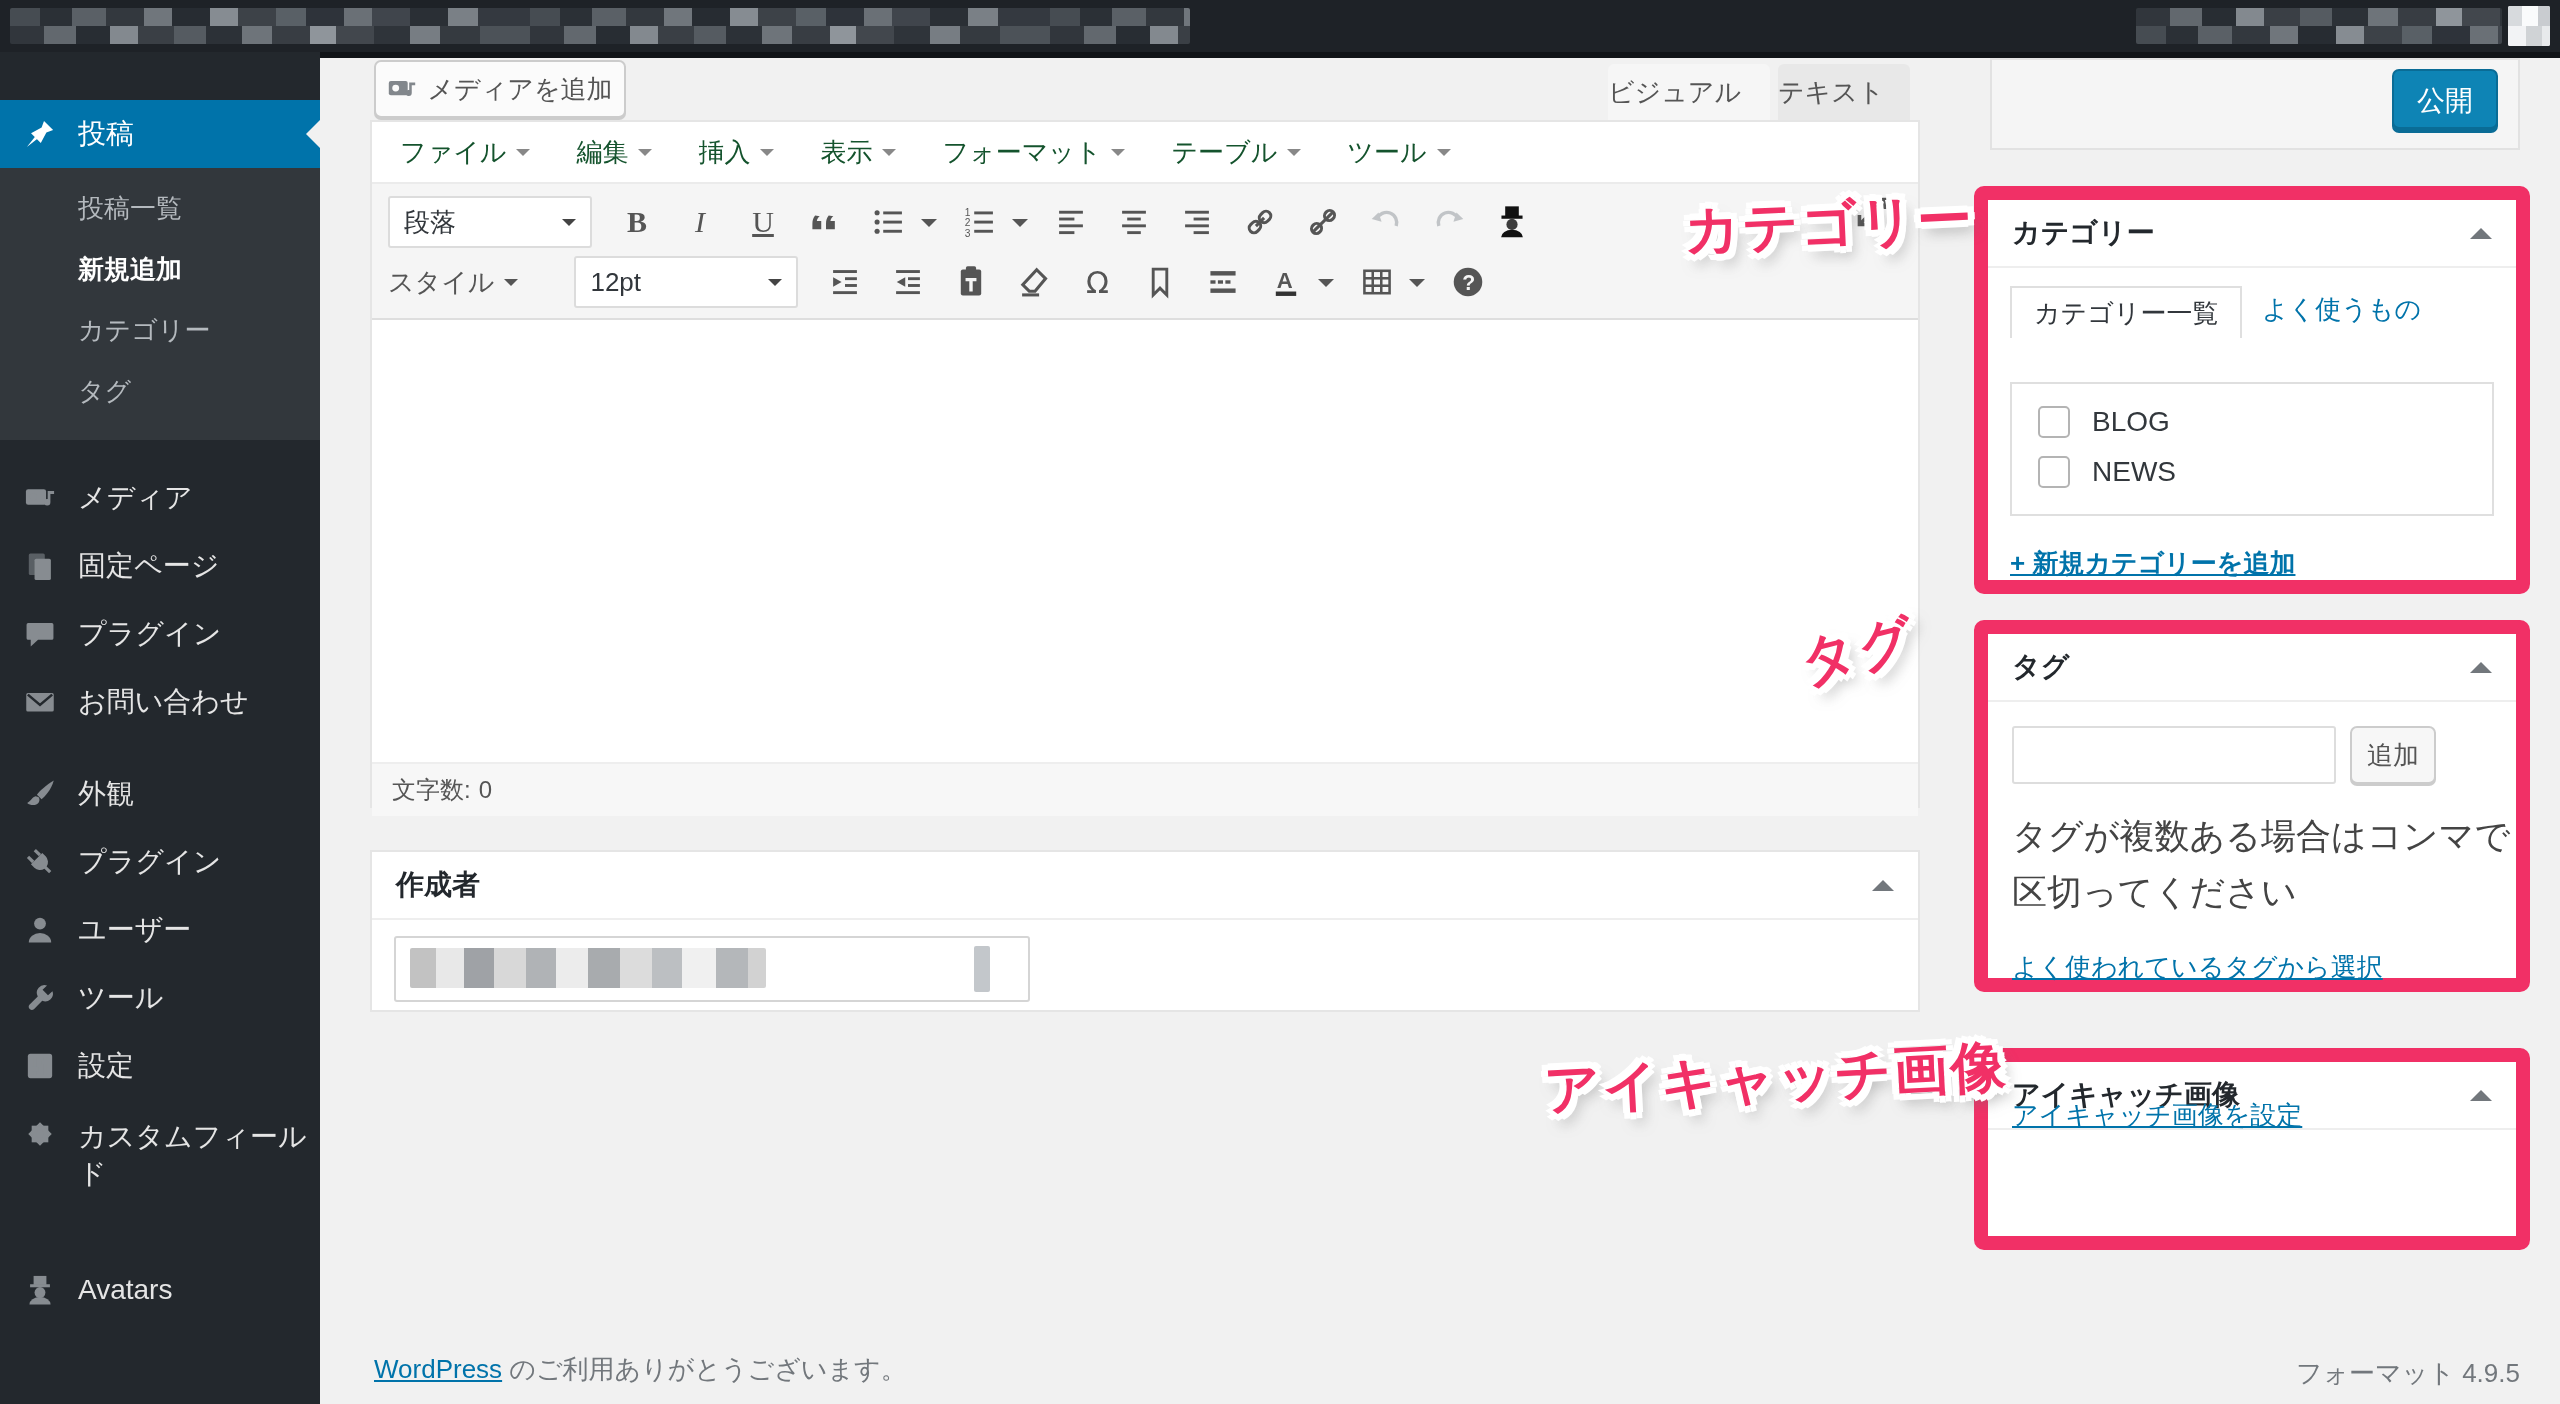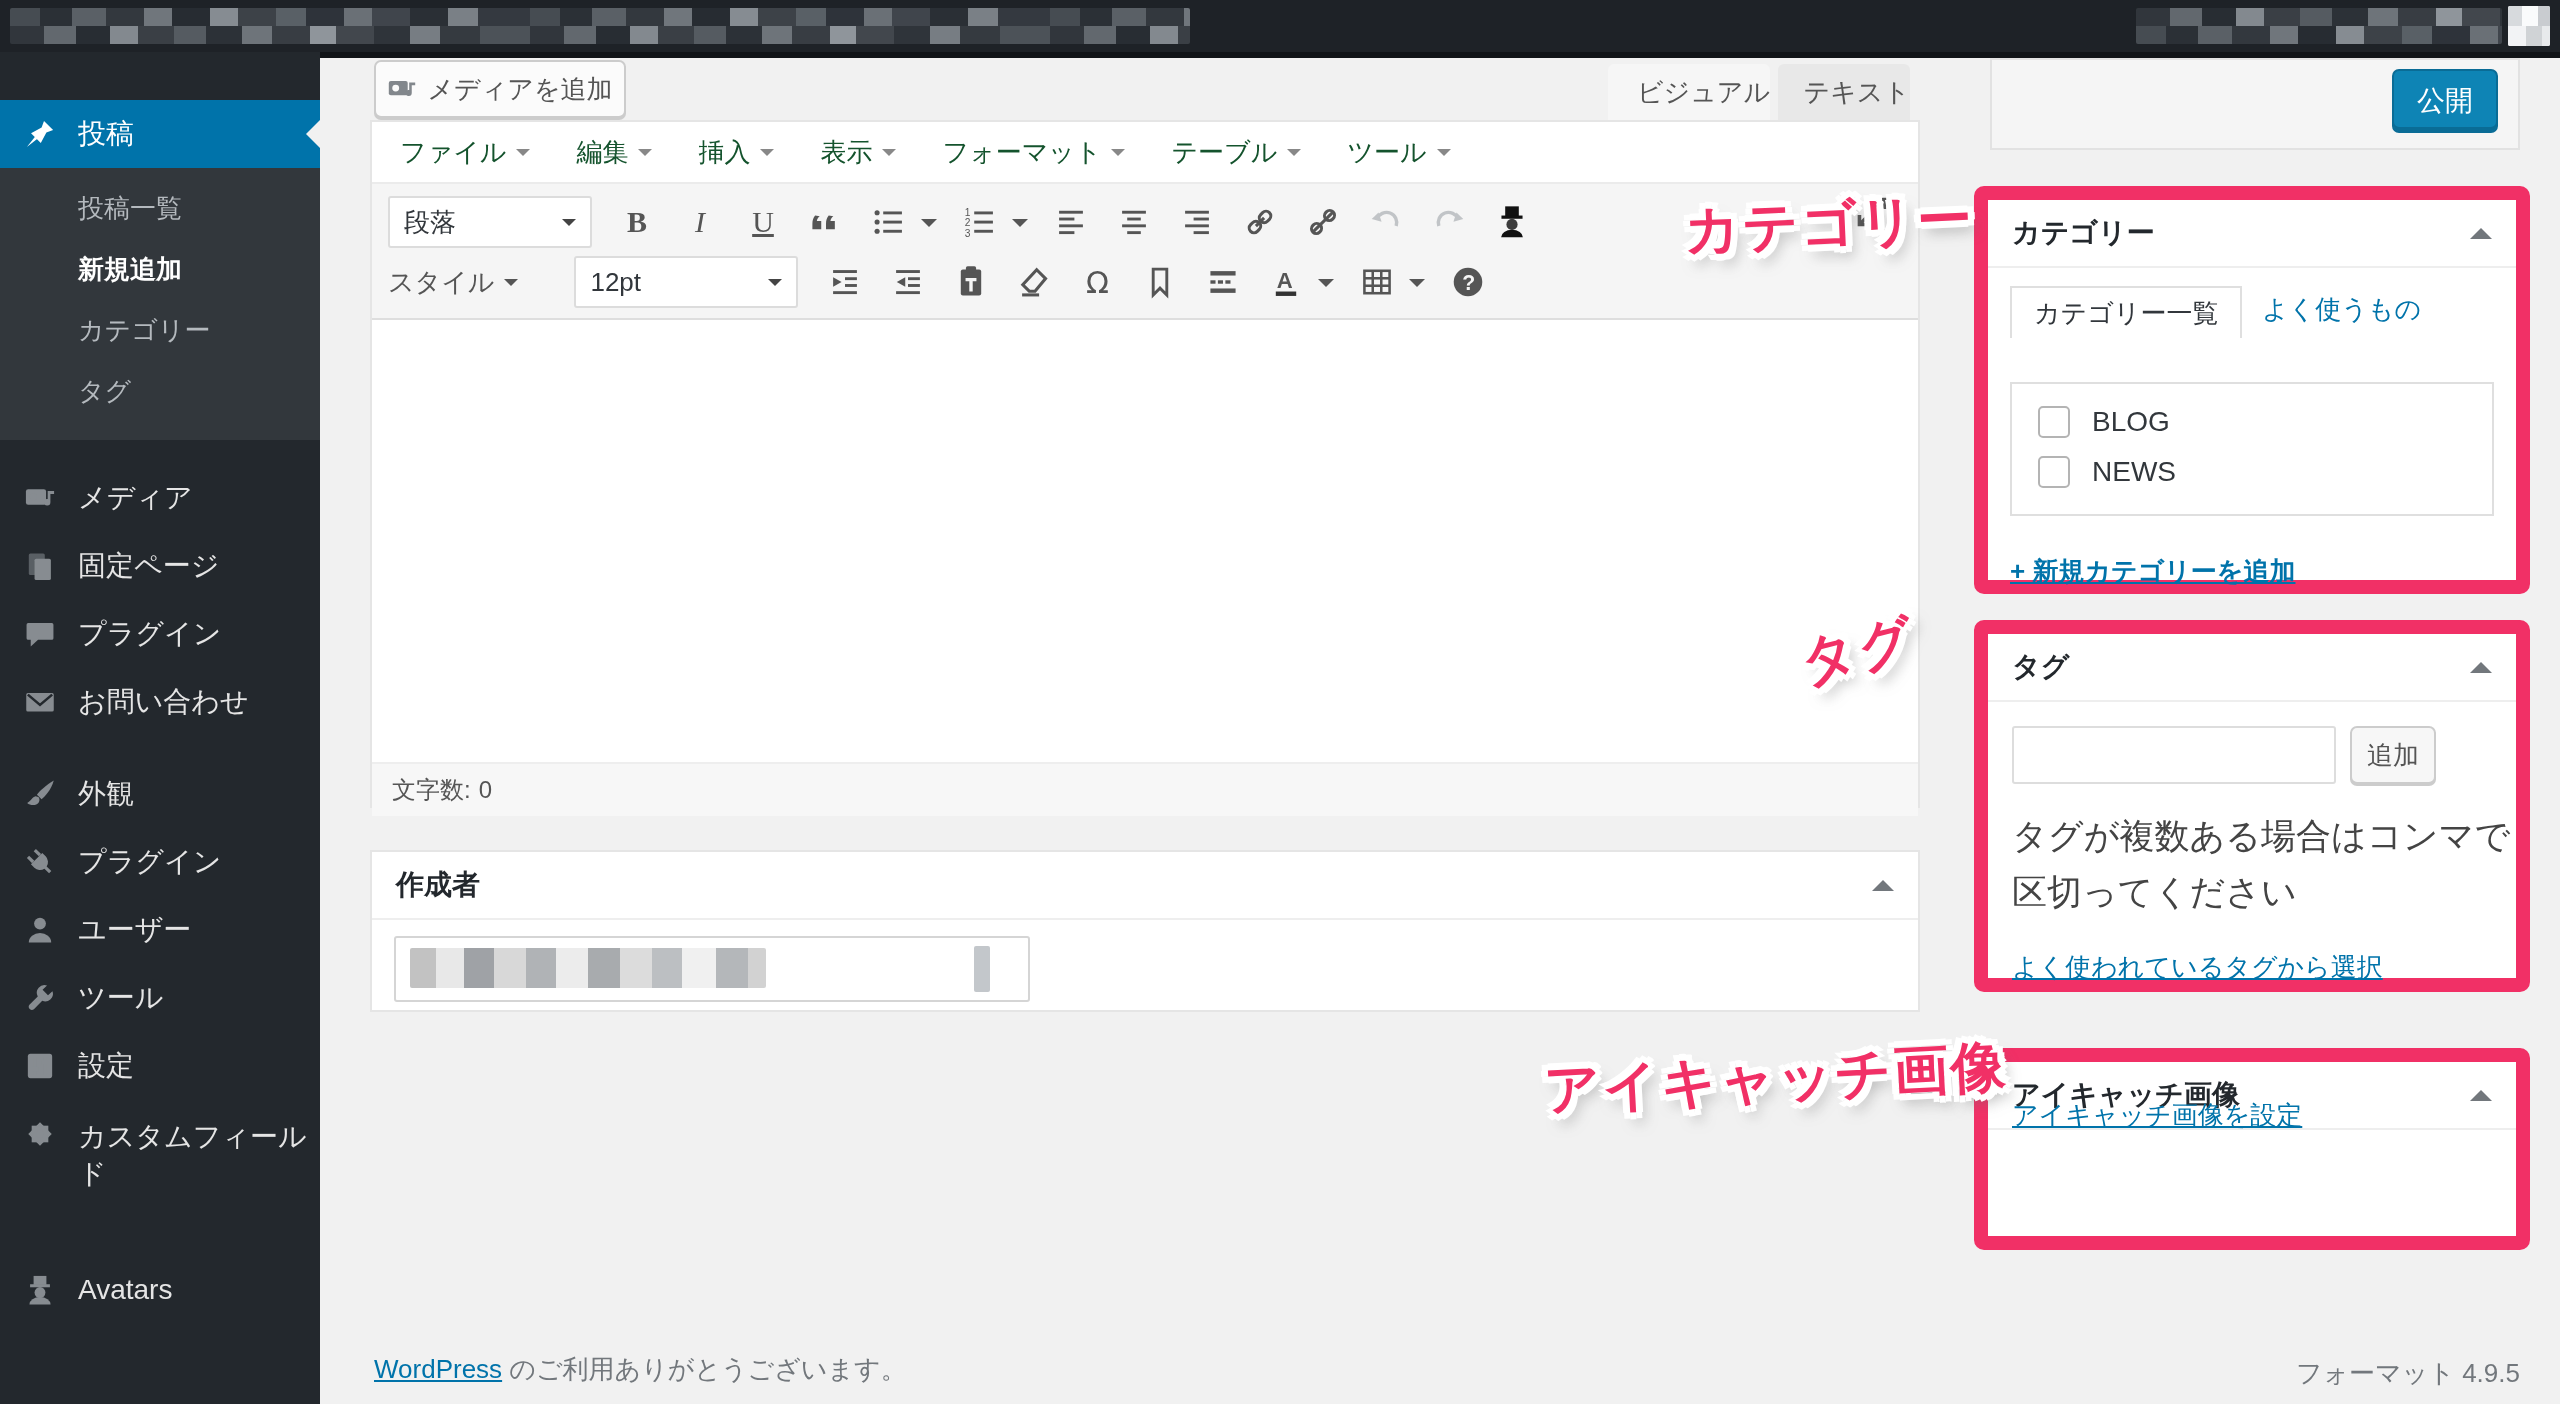--- a/index.html
+++ b/index.html
@@ -27,21 +27,21 @@
   .submenu a{display:block;padding:13px 0 13px 78px;font-size:26px;color:#b4b9be;text-decoration:none;cursor:pointer;}
   .submenu a.current{color:#fff;font-weight:bold;}
   .menu-sep{height:24px;}
   .menu-item.twoline{height:104px;align-items:flex-start;padding-top:18px;}
   .menu-item.twoline .mlabel{width:236px;line-height:37px;}
 
   
   .btn{display:inline-flex;align-items:center;justify-content:center;background:#f7f7f7;border:2px solid #cccccc;border-radius:7px;color:#555;cursor:pointer;box-shadow:0 2px 0 #cccccc;}
   #addmedia{left:374px;top:60px;width:252px;height:58px;font-size:26px;gap:10px;background:#fbfbfb;}
   #addmedia svg{width:30px;height:30px;}
-  .edtab{display:flex;align-items:center;justify-content:flex-end;font-size:26px;color:#555;border-radius:6px 6px 0 0;cursor:pointer;}
+  .edtab{display:flex;align-items:center;justify-content:flex-start;font-size:26px;color:#555;border-radius:6px 6px 0 0;cursor:pointer;}
   #tab-visual{left:1608px;top:64px;width:162px;height:56px;background:#f6f6f6;}
   #tab-text{left:1778px;top:64px;width:132px;height:56px;background:#e8e8e8;}
 
   #editor{left:370px;top:120px;width:1550px;height:688px;background:#fff;border:2px solid #e5e5e5;box-sizing:border-box;}
   #menubar{height:60px;display:flex;align-items:center;padding-left:28px;background:#fff;border-bottom:2px solid #ebebeb;}
   .mnu{display:inline-flex;align-items:center;gap:10px;margin-right:46px;font-size:26px;color:#14532d;cursor:pointer;}
   .dcaret{width:0;height:0;border:7px solid transparent;border-top-color:#888;margin-top:7px;}
   #toolbars{background:#f5f5f5;border-bottom:2px solid #dedede;padding:8px 0 6px 16px;}
   .tbrow{display:flex;align-items:center;height:60px;}
   .tsel{display:flex;align-items:center;justify-content:space-between;background:#fff;border:2px solid #dcdcdc;border-radius:3px;height:48px;padding:0 14px;font-size:26px;color:#32373c;cursor:pointer;}
@@ -546,21 +546,21 @@
       <div class="checklist">
         <div class="checkrow">
           <span class="cbox"></span>
           <span class="clabel">BLOG</span>
         </div>
         <div class="checkrow">
           <span class="cbox"></span>
           <span class="clabel">NEWS</span>
         </div>
       </div>
-      <div style="margin-top:38px;">
+      <div style="margin-top:30px;">
         <a class="wplink bold">+ 新規カテゴリーを追加</a>
       </div>
     </div>
   </div>
 
   <div id="tagbox" class="abs pinkwrap">
     <div class="pb-head">
       <span class="pb-title">タグ</span>
       <span class="toggle"></span>
     </div>

